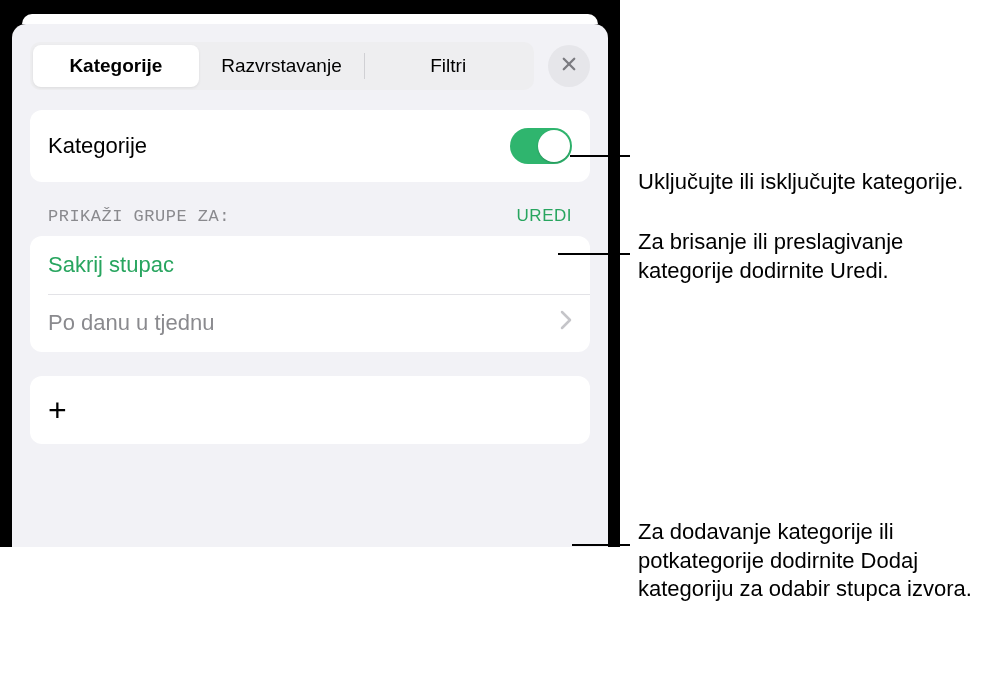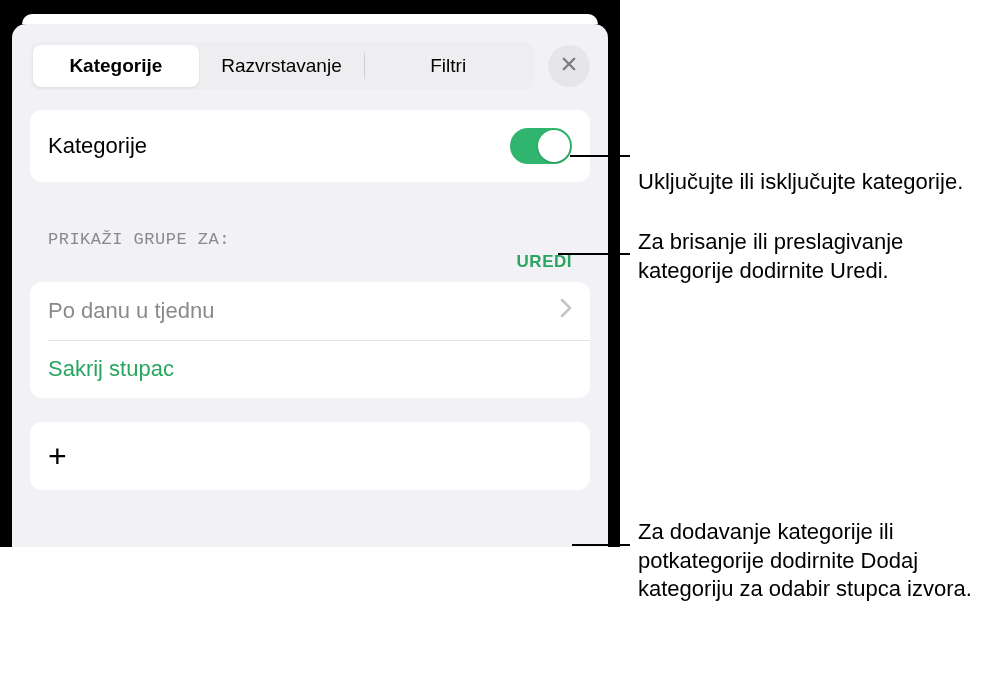--- a/index.html
+++ b/index.html
@@ -127,23 +127,22 @@
       font-size: 17px;
       letter-spacing: 0.5px;
     }
     .section-header .label {
       color: #8a8a8e;
       text-transform: uppercase;
       font-family: Liberation Mono, monospace;
     }
     .section-header .edit {
       color: #28a55f;
-      font-weight: 700;
+      font-weight: 400;
       text-transform: uppercase;
-      margin-top: 46px;
     }
     .chevron {
       color: #c5c5c9;
     }
     .chevron svg { width: 12px; height: 20px; }
     .dim { color: #8a8a8e; }
     .green { color: #28a55f; }
     .plus {
       font-size: 32px;
       font-weight: 300;
@@ -195,30 +194,30 @@
       </div>
     </div>
 
     <div class="section-header">
       <span class="label">PRIKAŽI GRUPE ZA:</span>
       <span class="edit">UREDI</span>
     </div>
 
     <div class="card">
       <div class="row tight">
+        <span class="green">Sakrij stupac</span>
+      </div>
+      <div class="row tight">
         <span class="dim">Po danu u tjednu</span>
         <span class="chevron">
           <svg viewBox="0 0 12 20" fill="none" stroke="currentColor" stroke-width="2.5" stroke-linecap="round" stroke-linejoin="round">
               <polyline points="2,2 10,10 2,18"></polyline>
             </svg>
         </span>
       </div>
-      <div class="row tight">
-        <span class="green">Sakrij stupac</span>
-      </div>
     </div>
 
     <div class="card">
       <div class="row">
         <span class="plus">+</span>
       </div>
     </div>
 
   </div>
 </div>

